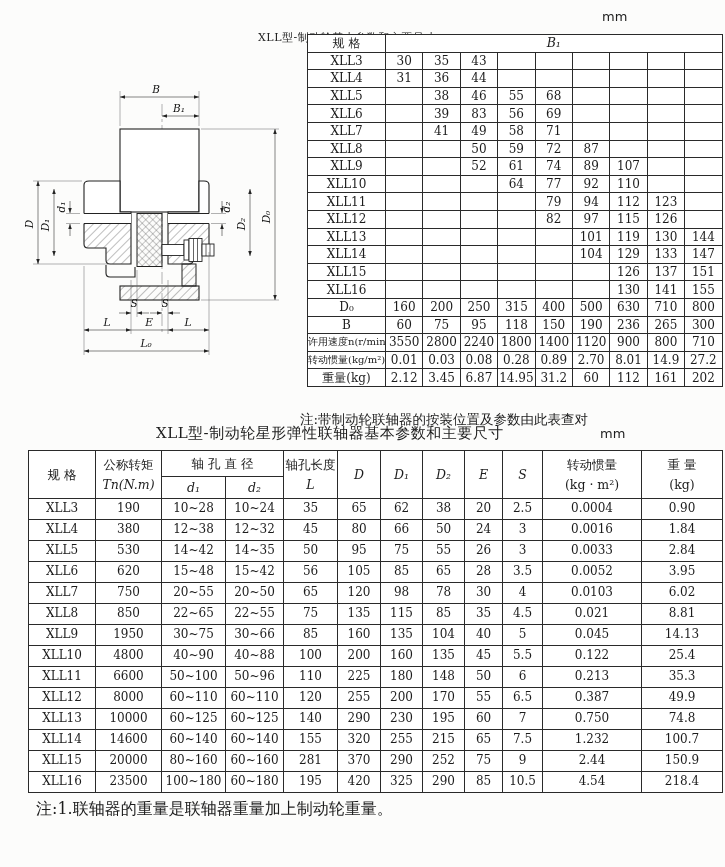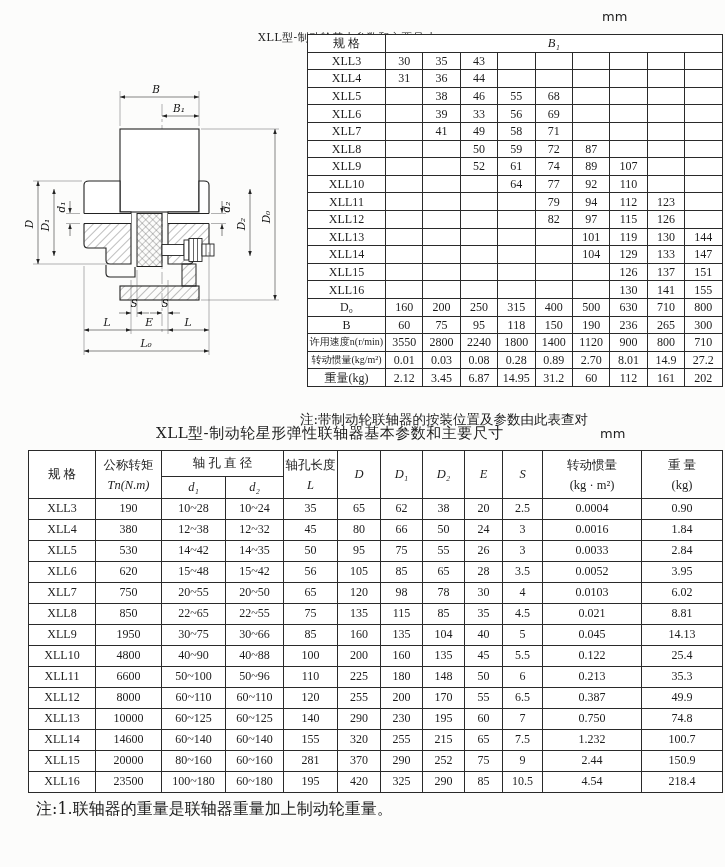--- a/index.html
+++ b/index.html
@@ -10,21 +10,21 @@
   }
   .abs{position:absolute;}
   #title1{left:258px;top:7px;font-size:11px;letter-spacing:.5px;margin-top:23px;}
   #unit1{left:602px;top:9px;font-size:13px;font-family:"DejaVu Sans","Liberation Sans",sans-serif;}
   #title2{left:156px;top:424px;font-size:15px;letter-spacing:.5px;}
   #unit2{left:600px;top:426px;font-size:13px;font-family:"DejaVu Sans","Liberation Sans",sans-serif;}
   #note1{left:300px;top:388px;font-size:13.5px;margin-top:23px;}
   #footnotes{left:36px;top:798px;font-size:16px;line-height:22px;}
   #footnotes .ind{padding-left:30px;margin-top:48px;}
 
-  table{border-collapse:collapse;table-layout:fixed;background:#fff;font-family:Liberation Serif, serif;}
+  table{border-collapse:collapse;table-layout:fixed;background:#fff;}
   td{border:1px solid #2a2a2a;text-align:center;vertical-align:middle;padding:0;overflow:hidden;white-space:nowrap;}
 
   
   #t1{left:307px;top:34px;width:415px;border:1.5px solid #1a1a1a;}
   #t1 td{height:16.6px;font-size:12px;line-height:1;}
   #t1 td.spec{font-size:12px;}
   #t1 td.sm{font-size:10px;}
   #t1 .bhead{font-style:italic;font-size:12.5px;}
 
   
@@ -195,21 +195,21 @@
         <td>68</td>
         <td></td>
         <td></td>
         <td></td>
         <td></td>
       </tr>
       <tr>
         <td class="spec">XLL6</td>
         <td></td>
         <td>39</td>
-        <td>33</td>
+        <td>83</td>
         <td>56</td>
         <td>69</td>
         <td></td>
         <td></td>
         <td></td>
         <td></td>
       </tr>
       <tr>
         <td class="spec">XLL7</td>
         <td></td>

